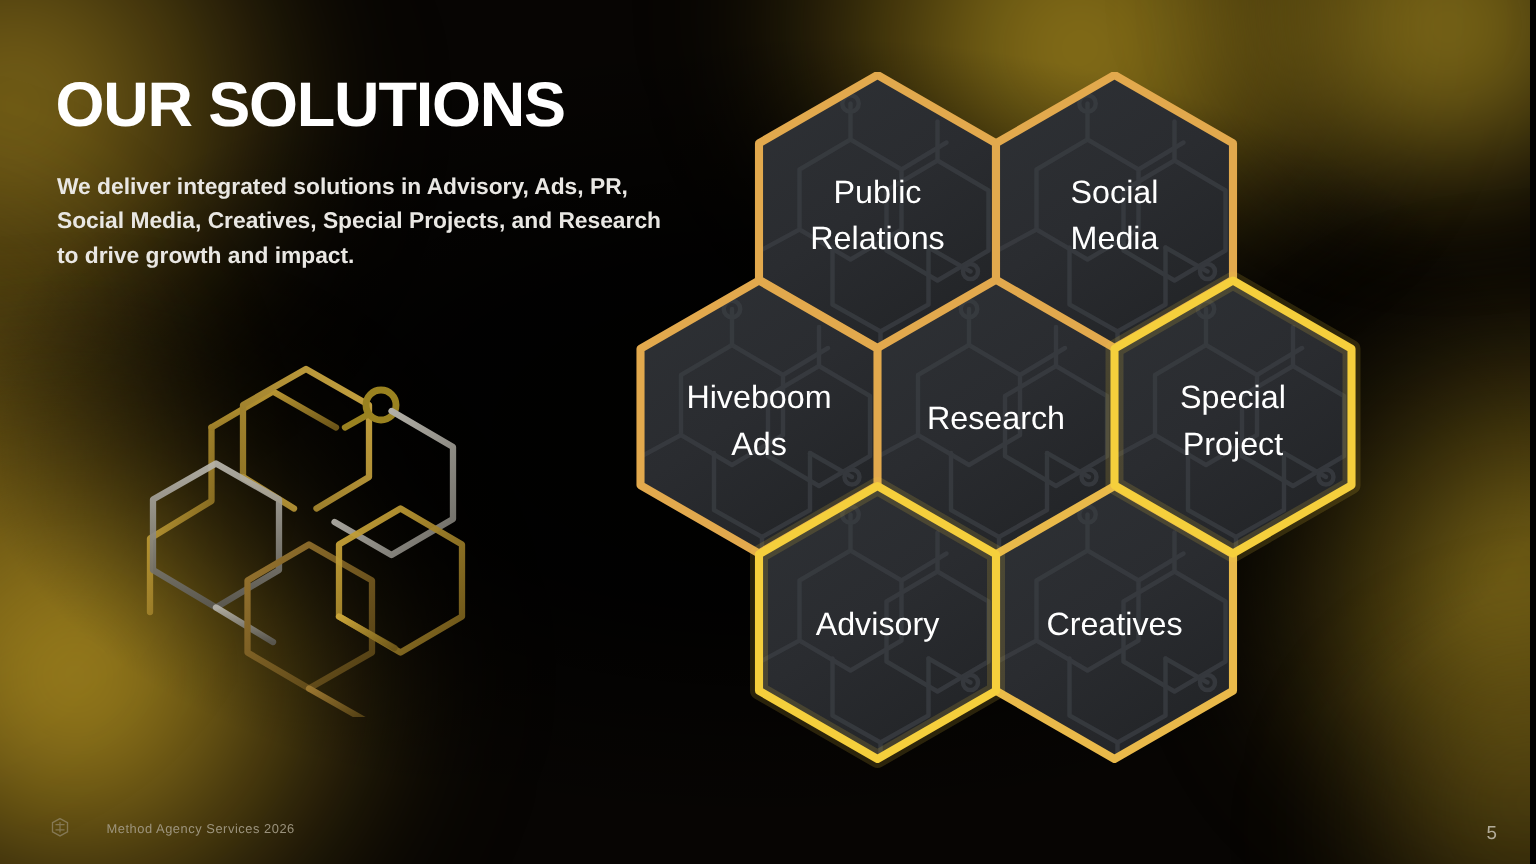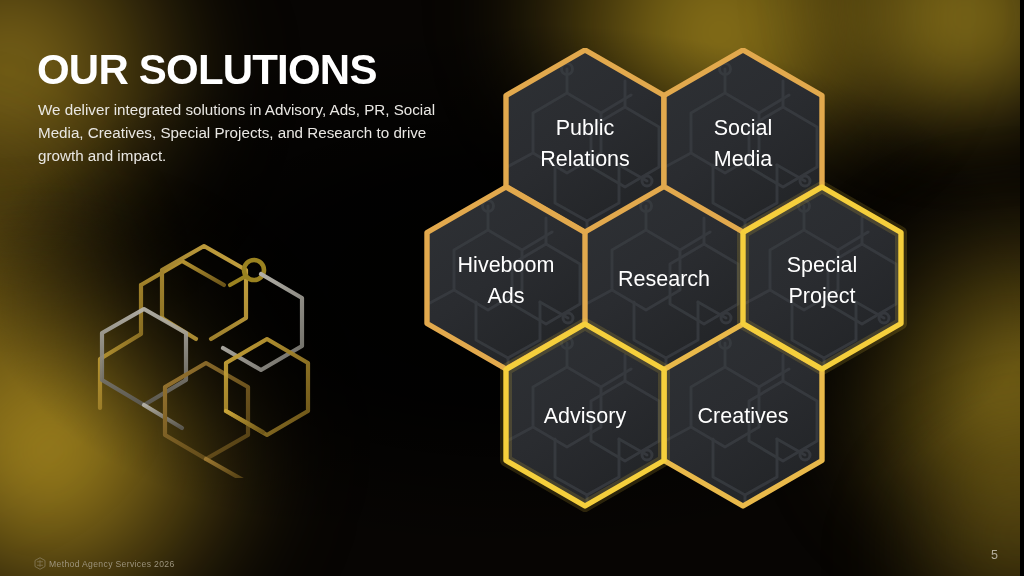--- a/index.html
+++ b/index.html
@@ -111,26 +111,26 @@
     font-size: 42px;
     font-weight: 700;
     letter-spacing: -0.8px;
     color: #ffffff;
     line-height: 1.04;
     white-space: nowrap;
   }
   .subcopy {
     position: absolute;
     left: 38px;
-    top: 98px;
+    top: 113px;
     width: 420px;
     font-size: 15.2px;
     line-height: 1.52;
     color: #e9e7e3;
-    font-weight: 400;
+    font-weight: 700;
   }
 
   
   .decor {
     position: absolute;
     left: 78px;
     top: 222px;
     width: 250px;
     height: 256px;
   }
@@ -141,24 +141,24 @@
     left: 410px;
     top: 48px;
     width: 510px;
     height: 490px;
   }
 
   
   .footer {
     position: absolute;
     left: 34px;
-    bottom: 6px;
+    bottom: 18px;
     display: flex;
     align-items: center;
-    gap: 3px;
+    gap: 25px;
     justify-content: center;
   }
   .footer-mark {
     width: 12px;
     height: 13px;
     opacity: 0.58;
     display: block;
   }
   .footer-text {
     font-size: 8.6px;

